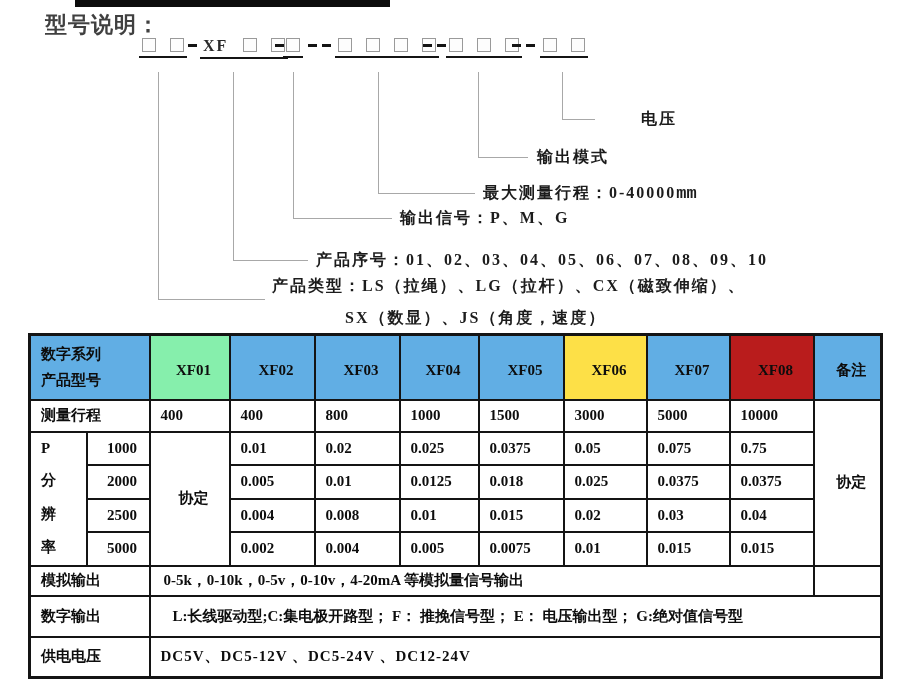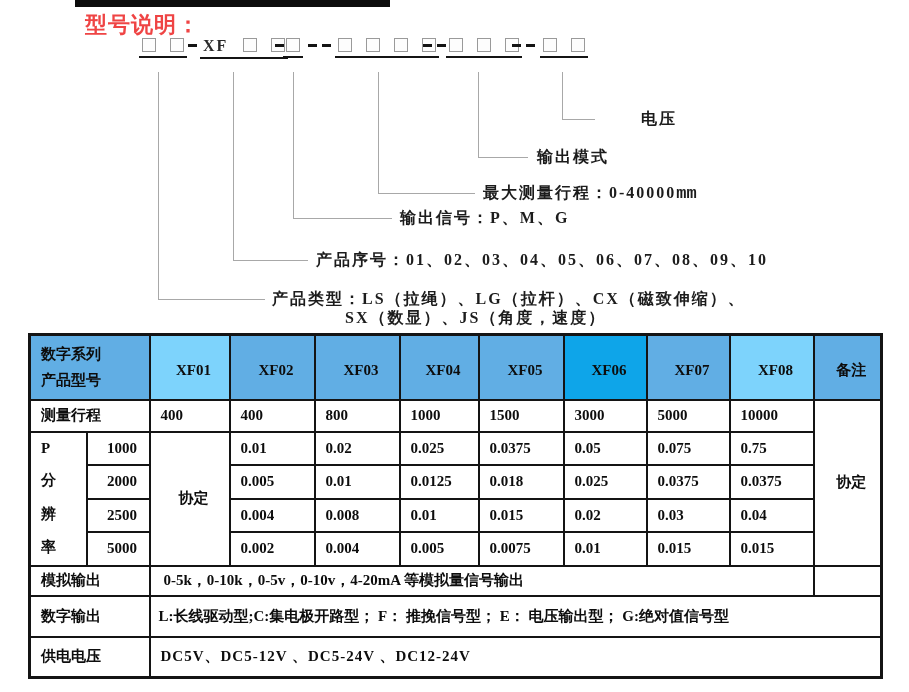--- a/index.html
+++ b/index.html
@@ -40,21 +40,21 @@
   td.hdr.c { padding-top: 7px; }
   .hdr2line div { line-height: 26px; }
   .vstack { display: flex; flex-direction: column; justify-content: space-around;
             height: 132px; padding-left: 10px; }
 </style>
 </head>
 <body>
 
 <div class="black-bar"></div>
 
-<div class="title" style="color: #ef4444; margin-left: 40px;">型号说明：</div>
+<div class="title" style="color: #404040;">型号说明：</div>
 
 <div>
   <div class="seg" style="left:139px;">
     <span class="box"></span>
       <span class="box"></span>
   </div>
   <div class="dash" style="left:188px;"></div>
   <div class="seg" style="left:200px;">
     <span class="xf">XF</span>
     <span class="box"></span>
@@ -103,21 +103,21 @@
   <div class="vline" style="left:293px; top:72px; height:146px;"></div>
   <div class="hline" style="left:293px; top:218px; width:99px;"></div>
   <div class="co-label" style="left:400px; top:208px;">输出信号：P、M、G</div>
 
   <div class="vline" style="left:233px; top:72px; height:188px;"></div>
   <div class="hline" style="left:233px; top:260px; width:75px;"></div>
   <div class="co-label" style="left:316px; top:250px;">产品序号：01、02、03、04、05、06、07、08、09、10</div>
 
   <div class="vline" style="left:158px; top:72px; height:227px;"></div>
   <div class="hline" style="left:158px; top:299px; width:107px;"></div>
-  <div class="co-label" style="left:272px; top:289px;">产品类型：LS（拉绳）、LG（拉杆）、CX（磁致伸缩）、</div>
+  <div class="co-label" style="left:272px; top:276px;">产品类型：LS（拉绳）、LG（拉杆）、CX（磁致伸缩）、</div>
   <div class="co-label" style="left:345px; top:308px;">SX（数显）、JS（角度，速度）</div>
 </div>
 
 <table class="spec">
   <colgroup>
     <col style="width:57px">
       <col style="width:63px">
       <col style="width:80px">
       <col style="width:85px">
     <col style="width:85px">
@@ -129,28 +129,28 @@
       <col style="width:68px">
   </colgroup>
   <tbody>
       <tr style="height:65px;">
     <td colspan="2" class="hdr" style="background-color: rgb(97, 174, 228);">
       <div class="hdr2line">
         <div>数字系列</div>
         <div>产品型号</div>
       </div>
     </td>
-    <td class="hdr c" style="background-color: #7dd3fc;">XF01</td>
+    <td class="hdr c" style="background-color: #86efac;">XF01</td>
     <td class="hdr c" style="background-color: rgb(97, 174, 228);">XF02</td>
     <td class="hdr c" style="background-color: rgb(97, 174, 228);">XF03</td>
     <td class="hdr c" style="background-color: rgb(97, 174, 228);">XF04</td>
     <td class="hdr c" style="background-color: rgb(97, 174, 228);">XF05</td>
-    <td class="hdr c" style="background-color: #0ea5e9; margin-top: 44px;">XF06</td>
+    <td class="hdr c" style="background-color: #fde047; margin-top: 44px;">XF06</td>
     <td class="hdr c" style="background-color: rgb(97, 174, 228);">XF07</td>
-    <td class="hdr c" style="background-color: #7dd3fc;">XF08</td>
+    <td class="hdr c" style="background-color: #b91c1c;">XF08</td>
     <td class="hdr c" style="background-color: rgb(97, 174, 228);">备注</td>
   </tr>
   <tr style="height:32px;">
     <td colspan="2">测量行程</td>
     <td>400</td>
     <td>400</td>
     <td>800</td>
     <td>1000</td>
     <td>1500</td>
     <td>3000</td>
@@ -207,20 +207,20 @@
     <td>0.015</td>
     <td>0.015</td>
   </tr>
   <tr style="height:30px;">
     <td colspan="2">模拟输出</td>
     <td colspan="8" style="padding-left:13px;">0-5k，0-10k，0-5v，0-10v，4-20mA 等模拟量信号输出</td>
     <td></td>
   </tr>
   <tr style="height:41px;">
     <td colspan="2">数字输出</td>
-    <td colspan="9" style="padding-left:8px;">L:长线驱动型;C:集电极开路型； F： 推挽信号型； E： 电压输出型； G:绝对值信号型</td>
+    <td colspan="9" style="padding-left:22px;">L:长线驱动型;C:集电极开路型； F： 推挽信号型； E： 电压输出型； G:绝对值信号型</td>
   </tr>
   <tr style="height:41px;">
     <td colspan="2">供电电压</td>
     <td colspan="9" style="letter-spacing:1px;">DC5V、DC5-12V 、DC5-24V 、DC12-24V</td>
   </tr>
 </tbody>
   </table>
 
 </body></html>

